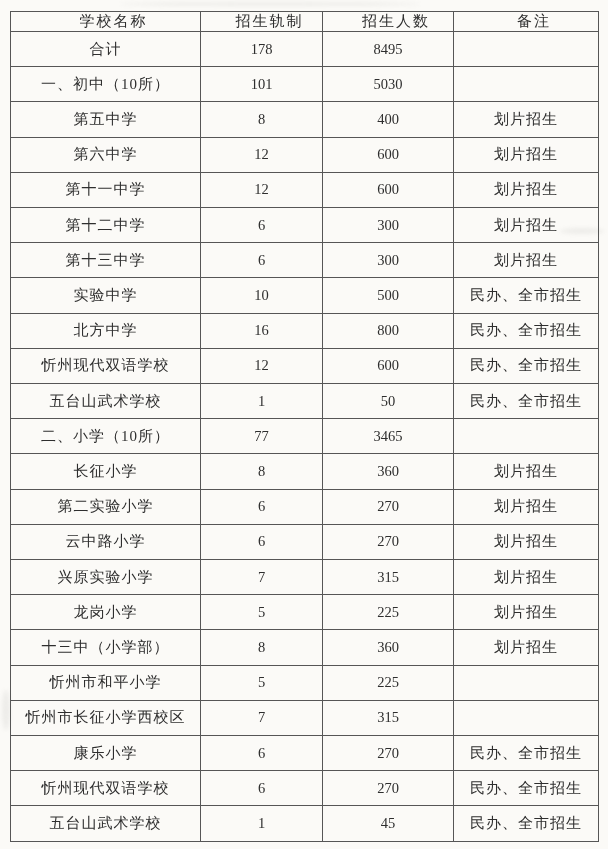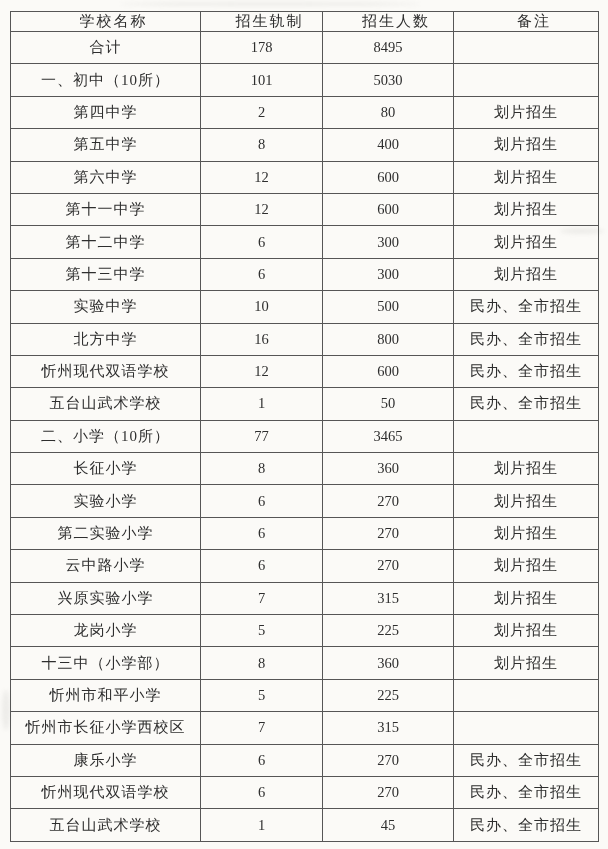--- a/index.html
+++ b/index.html
@@ -96,26 +96,20 @@
           <td class="num">8495</td>
           <td></td>
         </tr>
         <tr>
           <td>一、初中（10所）</td>
           <td class="num">101</td>
           <td class="num">5030</td>
           <td></td>
         </tr>
         <tr>
-          <td>第四中学</td>
-          <td class="num">2</td>
-          <td class="num">80</td>
-          <td>划片招生</td>
-        </tr>
-        <tr>
           <td>第五中学</td>
           <td class="num">8</td>
           <td class="num">400</td>
           <td>划片招生</td>
         </tr>
         <tr>
           <td>第六中学</td>
           <td class="num">12</td>
           <td class="num">600</td>
           <td>划片招生</td>
@@ -168,26 +162,20 @@
           <td class="num">3465</td>
           <td></td>
         </tr>
         <tr>
           <td>长征小学</td>
           <td class="num">8</td>
           <td class="num">360</td>
           <td>划片招生</td>
         </tr>
         <tr>
-          <td>实验小学</td>
-          <td class="num">6</td>
-          <td class="num">270</td>
-          <td>划片招生</td>
-        </tr>
-        <tr>
           <td>第二实验小学</td>
           <td class="num">6</td>
           <td class="num">270</td>
           <td>划片招生</td>
         </tr>
         <tr>
           <td>云中路小学</td>
           <td class="num">6</td>
           <td class="num">270</td>
           <td>划片招生</td>

